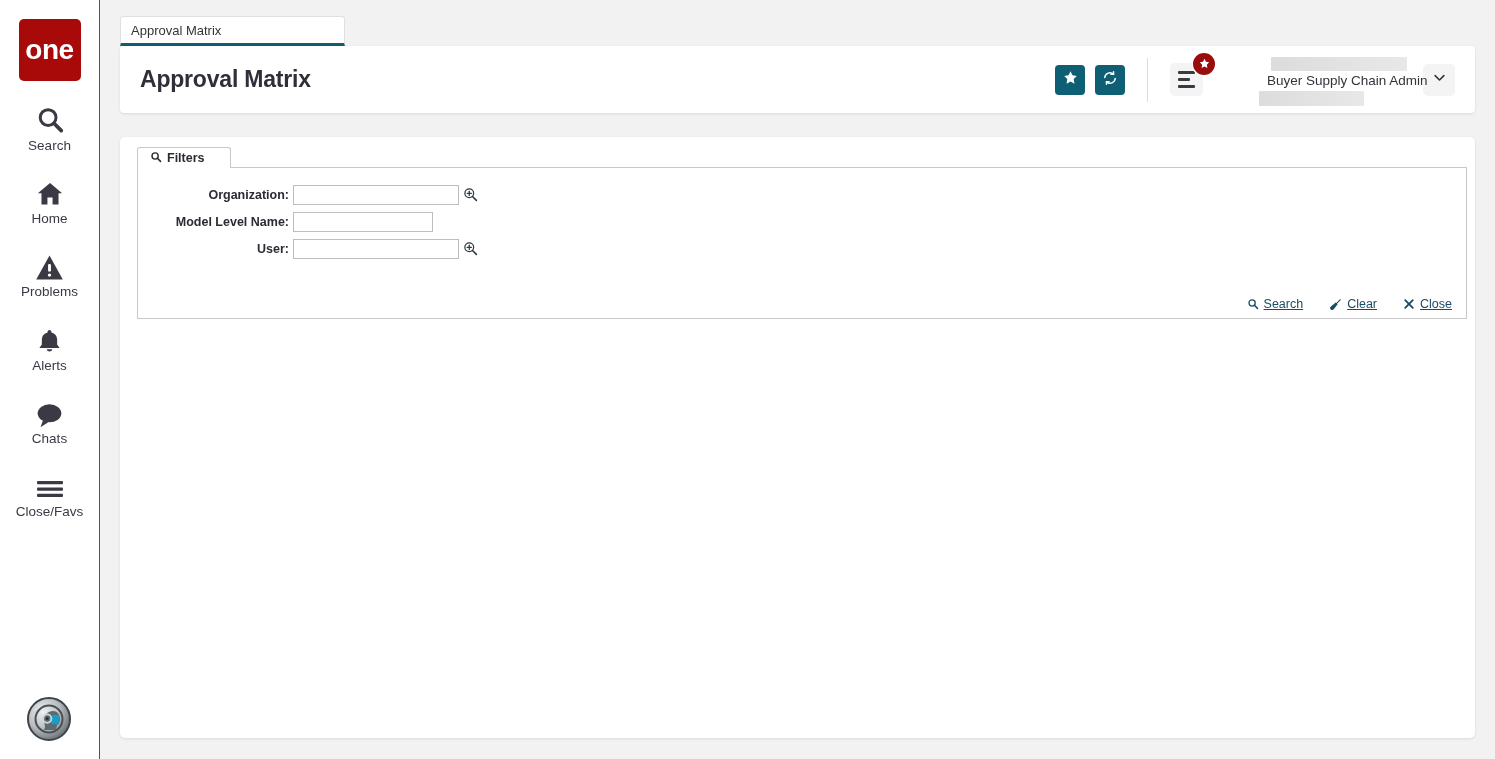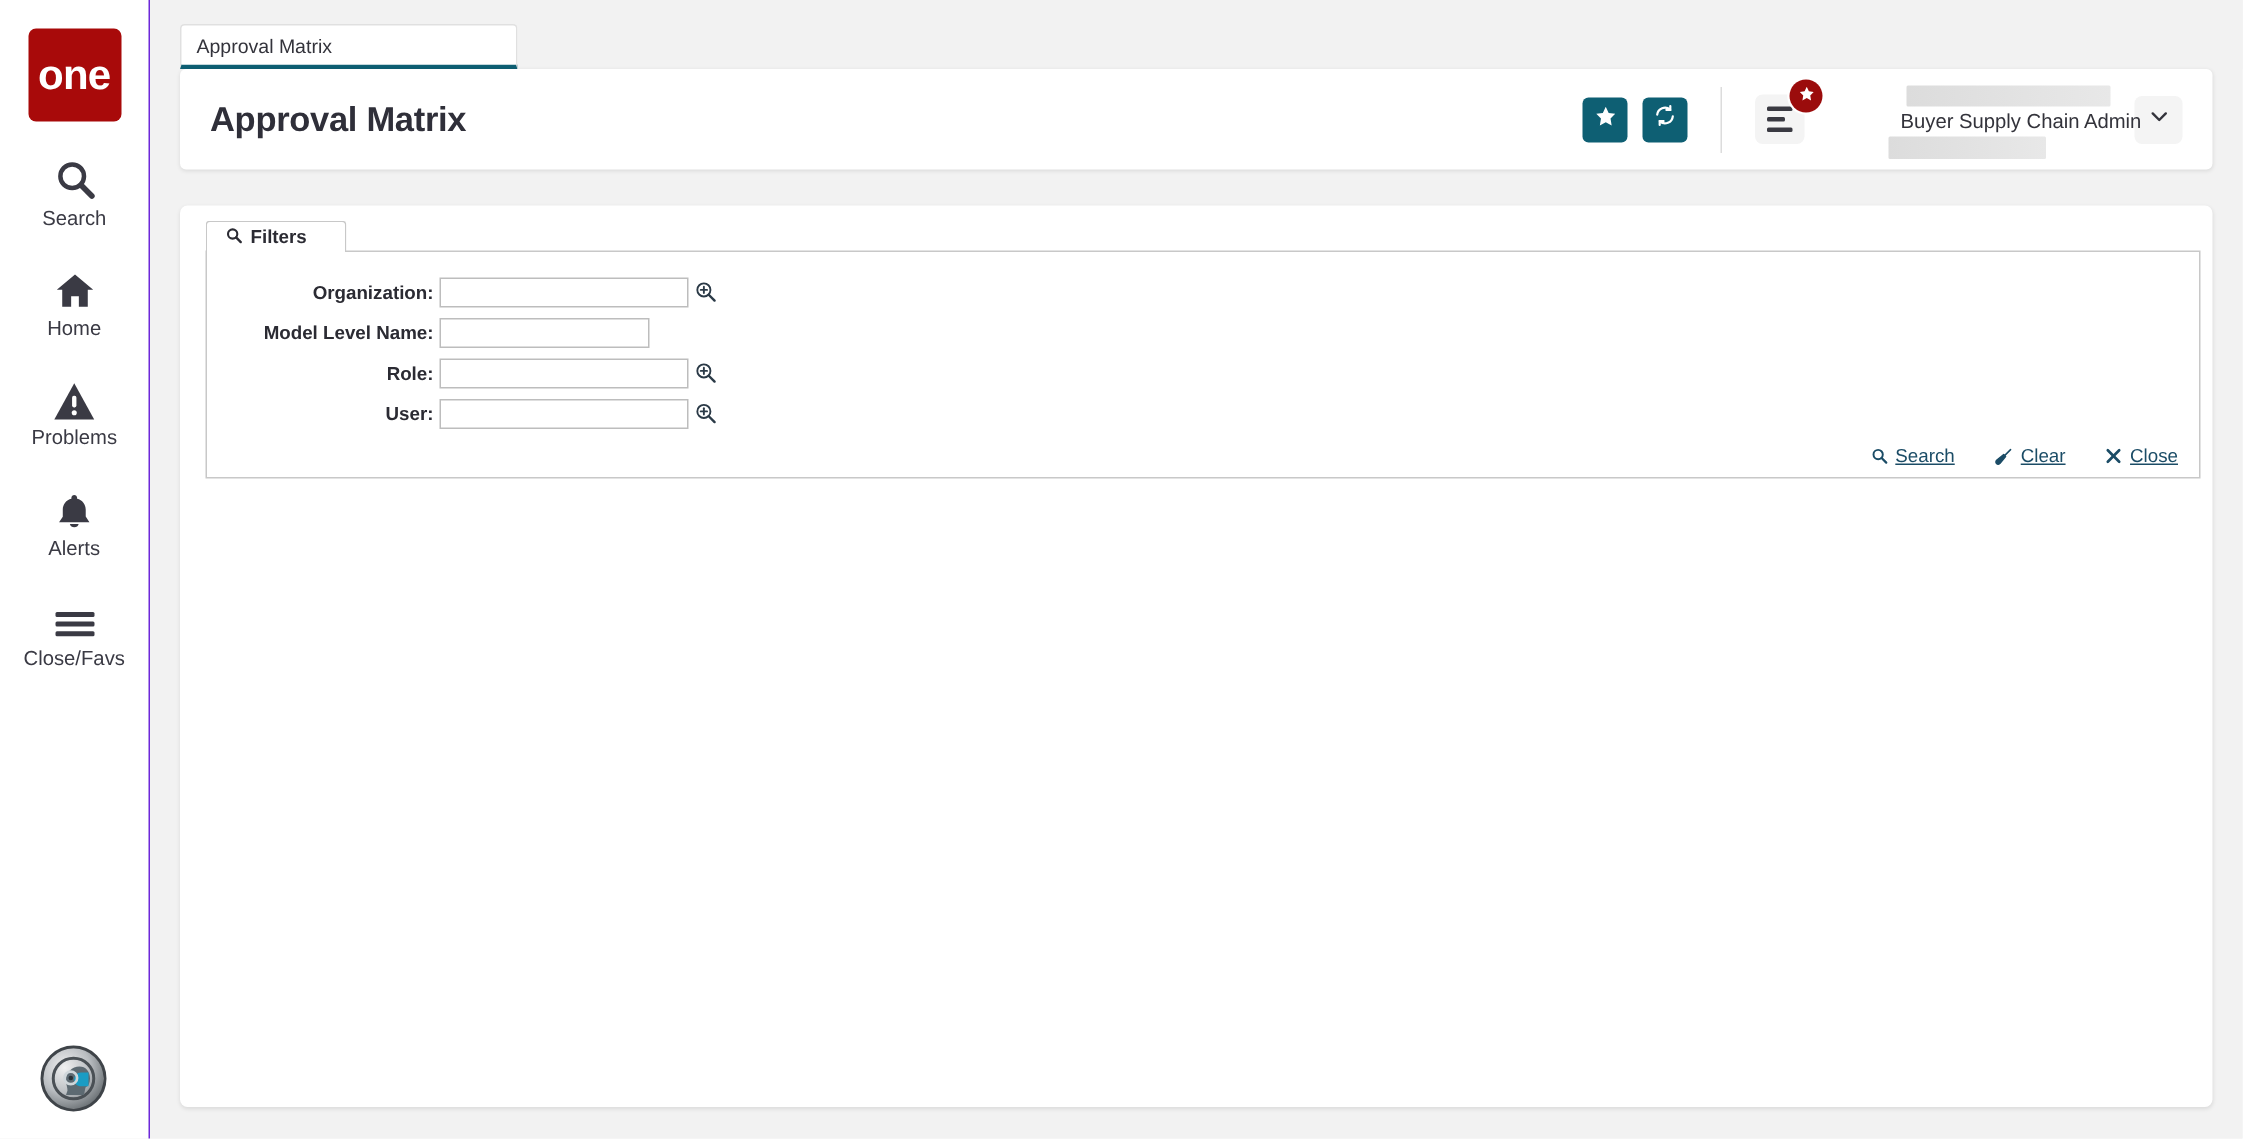--- a/index.html
+++ b/index.html
@@ -251,20 +251,29 @@
   <div class="nav-item">
     <span class="nav-icon">
       <svg width="27" height="28" viewBox="0 0 24 24" fill="currentColor">
         <path d="M12 2.2c-.9 0-1.7.8-1.7 1.7v.6C7.2 5.2 5.2 7.8 5.2 11v4.1L3 18.3h18L18.8 15v-4c0-3.2-2-5.8-5.1-6.5v-.6c0-.9-.8-1.7-1.7-1.7z"></path>
         <path d="M9.4 19.4a2.7 2.7 0 0 0 5.2 0z"></path>
       </svg>
     </span>
     <span class="nav-label">Alerts</span>
   </div>
 
+  <div class="nav-item">
+    <span class="nav-icon">
+      <svg width="29" height="26" viewBox="0 0 24 22" fill="currentColor">
+        <ellipse cx="12" cy="9.6" rx="10" ry="7.6"></ellipse>
+        <path d="M6.5 15.4 4.4 21.3l6.6-4.2z"></path>
+      </svg>
+    </span>
+    <span class="nav-label">Chats</span>
+  </div>
 
 
   <div class="nav-item">
     <span class="nav-icon">
       <svg width="30" height="24" viewBox="0 0 30 24" fill="currentColor">
         <rect x="2" y="4" width="26" height="3.3" rx="1"></rect>
         <rect x="2" y="10.4" width="26" height="3.3" rx="1"></rect>
         <rect x="2" y="16.8" width="26" height="3.3" rx="1"></rect>
       </svg>
     </span>
@@ -374,32 +383,20 @@
               <line x1="6.6" y1="10" x2="13.4" y2="10" stroke-linecap="round"></line>
             </svg>
           </span>
         </div>
 
         <div class="form-row">
           <div class="form-label">Model Level Name:</div>
           <input class="form-input w-narrow" type="text" value="" placeholder="" style="">
         </div>
 
-        <div class="form-row">
-          <div class="form-label">Role:</div>
-          <input class="form-input w-wide" type="text" value="" placeholder="" style="">
-          <span class="lookup-icon">
-            <svg width="15" height="15" viewBox="0 0 24 24" fill="none" stroke="#2b3a47" stroke-width="2">
-              <circle cx="10" cy="10" r="7"></circle>
-              <line x1="15.2" y1="15.2" x2="21.4" y2="21.4" stroke-linecap="round" stroke-width="2.6"></line>
-              <line x1="10" y1="6.6" x2="10" y2="13.4" stroke-linecap="round"></line>
-              <line x1="6.6" y1="10" x2="13.4" y2="10" stroke-linecap="round"></line>
-            </svg>
-          </span>
-        </div>
 
         <div class="form-row">
           <div class="form-label">User:</div>
           <input class="form-input w-wide" type="text" value="" placeholder="" style="">
           <span class="lookup-icon">
             <svg width="15" height="15" viewBox="0 0 24 24" fill="none" stroke="#2b3a47" stroke-width="2">
               <circle cx="10" cy="10" r="7"></circle>
               <line x1="15.2" y1="15.2" x2="21.4" y2="21.4" stroke-linecap="round" stroke-width="2.6"></line>
               <line x1="10" y1="6.6" x2="10" y2="13.4" stroke-linecap="round"></line>
               <line x1="6.6" y1="10" x2="13.4" y2="10" stroke-linecap="round"></line>

